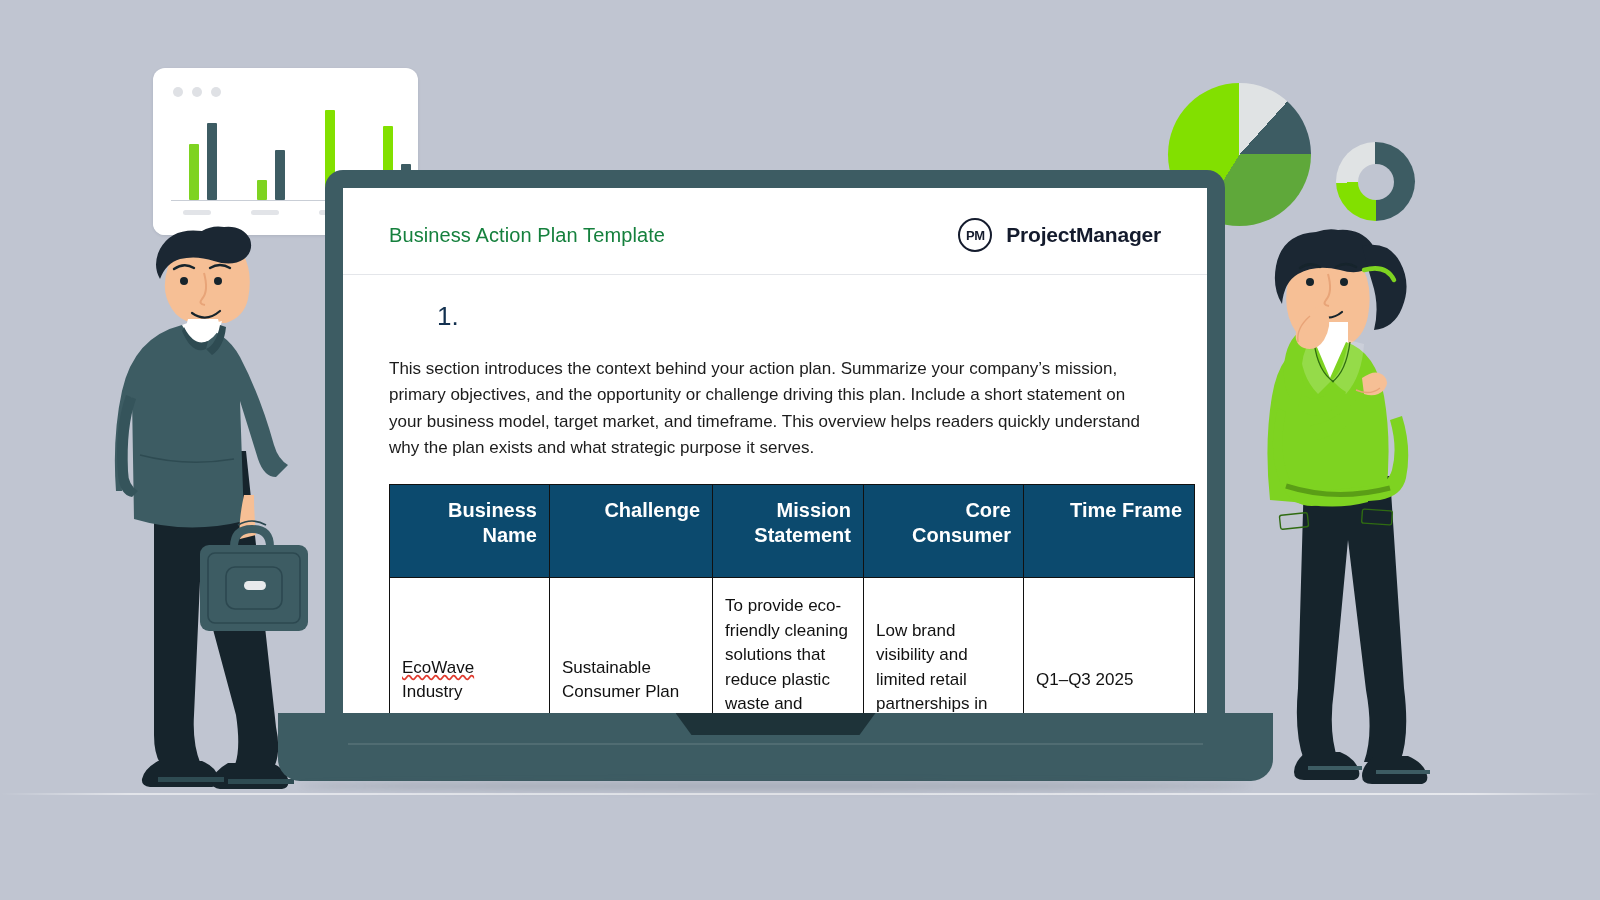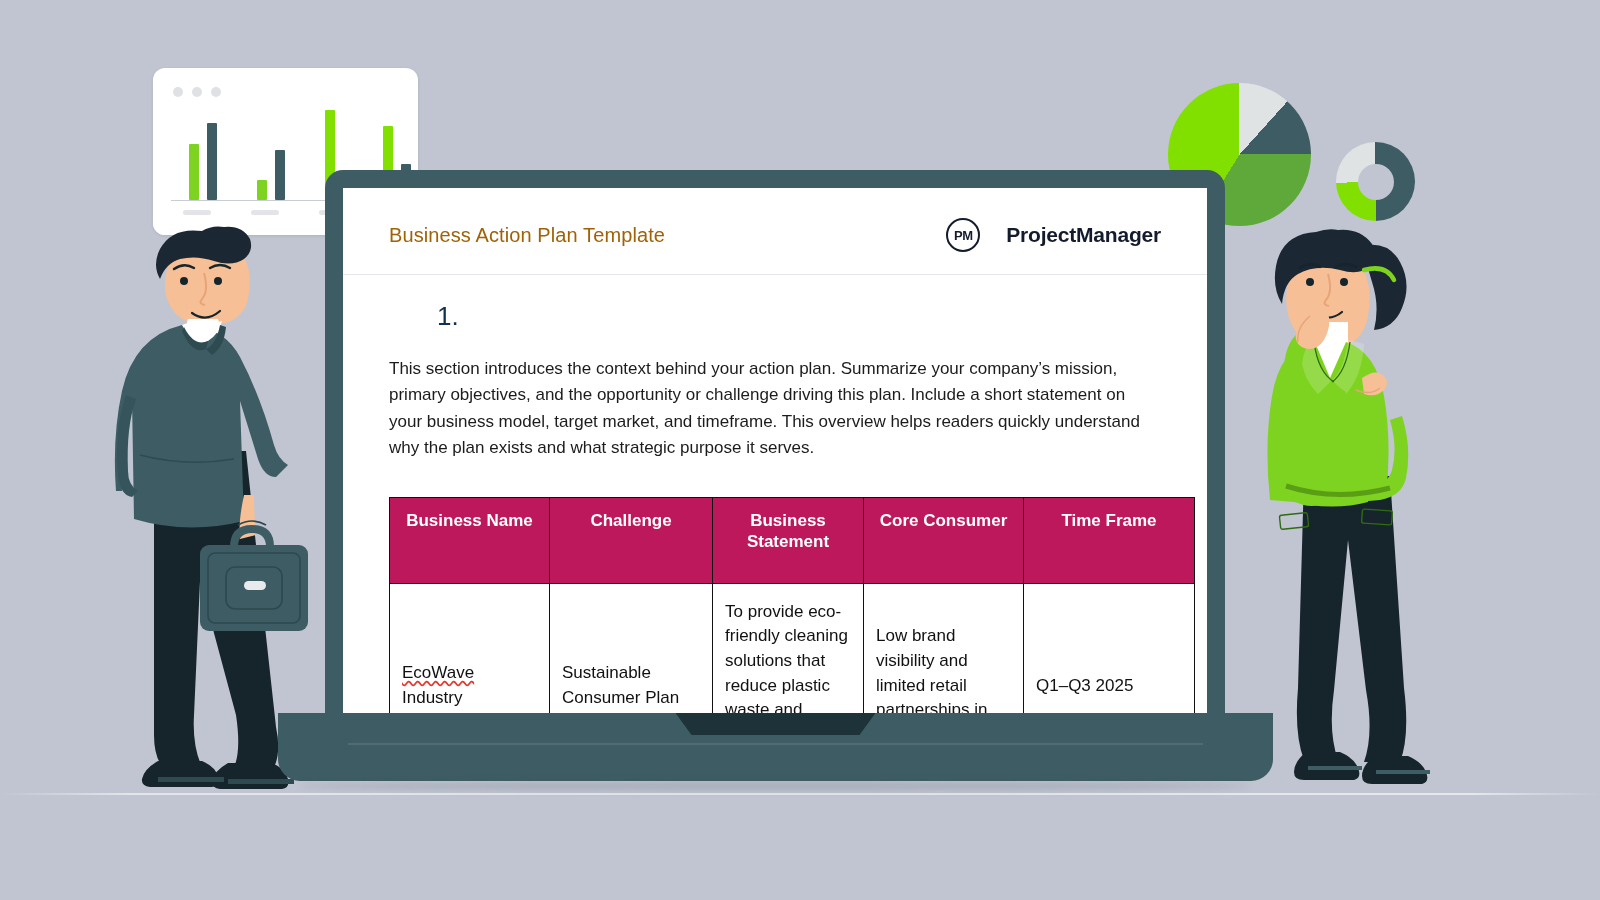--- a/index.html
+++ b/index.html
@@ -92,50 +92,50 @@
     position:absolute; left: 300px; top: 781px; width: 950px; height: 10px;
     background: rgba(70,85,95,.18); filter: blur(3px); border-radius: 50%;
   }
 
   
   .doc-header {
     display: flex; align-items: center; justify-content: space-between;
     padding: 30px 46px 22px 46px;
     border-bottom: 1px solid #e4e6ea;
   }
-  .doc-title { font-size: 20px; color: #a16207; font-weight: 400; letter-spacing: .1px; }
-  .brand { display: flex; align-items: center; gap: 26px; }
+  .doc-title { font-size: 20px; color: #15803d; font-weight: 400; letter-spacing: .1px; }
+  .brand { display: flex; align-items: center; gap: 14px; }
   .brand-mark {
     width: 34px; height: 34px; border-radius: 50%;
     border: 2.6px solid #141b2d;
     display: flex; align-items: center; justify-content: center;
     font-size: 13px; font-weight: 700; color: #141b2d; letter-spacing: -.4px;
   }
   .brand-name { font-size: 21px; font-weight: 700; color: #141b2d; letter-spacing: -.2px; }
 
   .doc-body { padding: 26px 46px 0 46px; }
   .section-heading {
     display: flex; align-items: baseline; gap: 14px;
     font-size: 28px; color: #12304f; font-weight: 400;
     margin: 0 0 24px 48px;
   }
   .section-num { font-size: 26px; }
   .intro {
     font-size: 17px; line-height: 1.55; color: #1c1c1c;
-    margin: 0 0 36px 0; max-width: 800px;
+    margin: 0 0 23px 0; max-width: 800px;
   }
 
   
   table.plan {
     border-collapse: collapse; width: 805px; table-layout: fixed;
     border: 1.5px solid #111;
   }
   table.plan th {
-    background: #be185d; color: #ffffff;
-    font-size: 17px; font-weight: 700; text-align: center;
+    background: #0c4a6e; color: #ffffff;
+    font-size: 20px; font-weight: 700; text-align: right;
     padding: 13px 12px 30px 12px;
     vertical-align: top; line-height: 1.22;
     border-right: 1.5px solid #111;
     border-bottom: 1.5px solid #111;
   }
   table.plan th:last-child { border-right: none; }
   table.plan td {
     font-size: 17px; color: #111; vertical-align: middle;
     padding: 10px 12px; line-height: 1.45;
     border-right: 1.5px solid #111;
@@ -283,21 +283,21 @@
             <col class="c1">
               <col class="c2">
               <col class="c3">
               <col class="c4">
               <col class="c5">
           </colgroup>
           <thead>
             <tr>
               <th>Business Name</th>
               <th>Challenge</th>
-              <th>Business Statement</th>
+              <th>Mission Statement</th>
               <th>Core Consumer</th>
               <th>Time Frame</th>
             </tr>
           </thead>
           <tbody>
             <tr>
               <td>
                 <span class="misspelled">EcoWave</span><br>
                 <span>Industry</span>
               </td>

